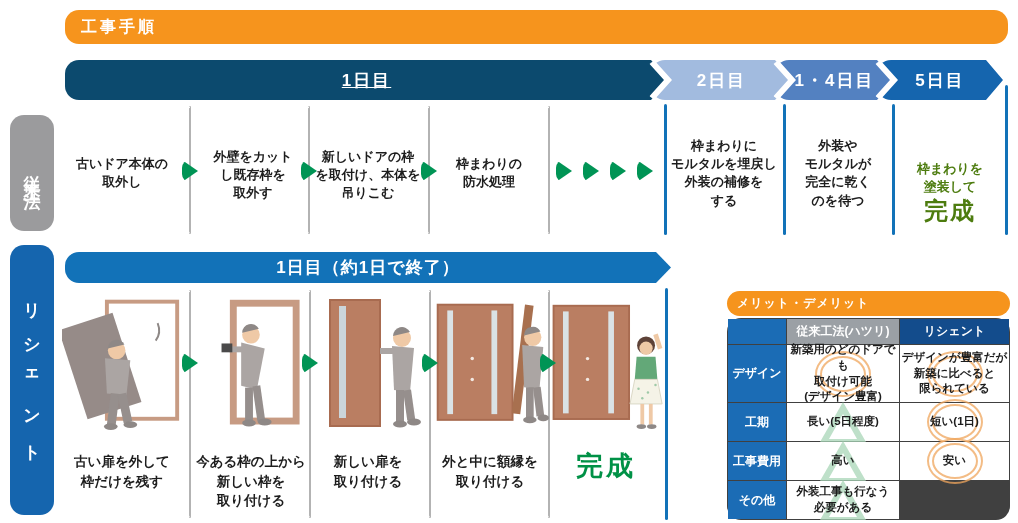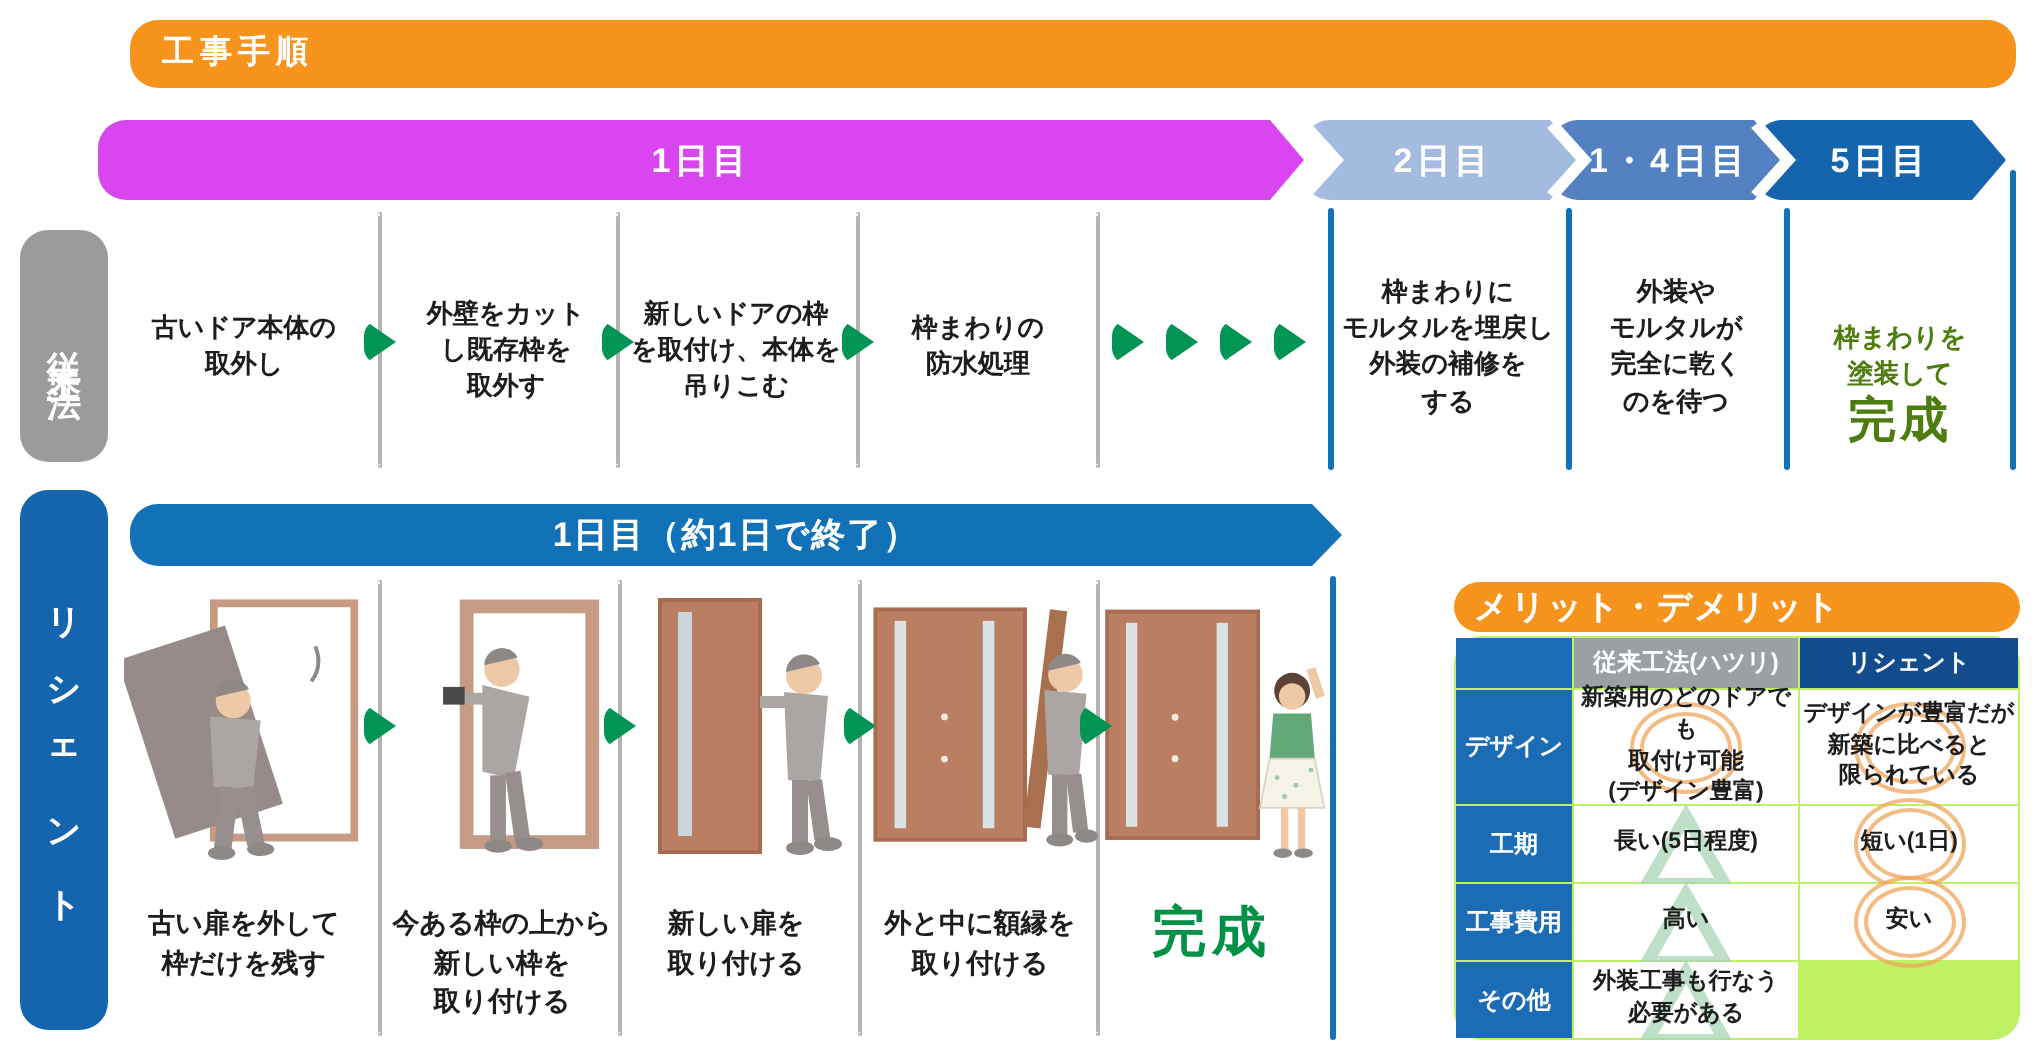--- a/index.html
+++ b/index.html
@@ -7,22 +7,22 @@
   #stage{position:relative;width:1018px;height:523px;background:#fff;overflow:hidden;}
   .abs{position:absolute;border-radius:14px;}
 
   
   .orange-bar{left:65px;top:10px;width:943px;height:34px;background:#F6941D;color:#fff;
     font-size:16px;font-weight:bold;line-height:34px;padding-left:16px;letter-spacing:3px;box-sizing:border-box;}
 
   
   .seg{top:60px;height:40px;display:flex;align-items:center;justify-content:center;
     color:#fff;font-weight:bold;font-size:17px;letter-spacing:2px;}
-  .seg1{left:49px;width:603px;background:#d946ef;
-    clip-path:polygon(0 0,calc(100% - 17px) 0,100% 50%,calc(100% - 17px) 100%,0 100%);}
+  .seg1{left:65px;width:603px;background:#0c4a6e;
+    clip-path:polygon(0 0,calc(100% - 17px) 0,100% 50%,calc(100% - 17px) 100%,0 100%);text-decoration:underline;}
   .seg2{left:651px;width:141px;background:#A2BBDF;
     clip-path:polygon(0 0,calc(100% - 17px) 0,100% 50%,calc(100% - 17px) 100%,0 100%,17px 50%);}
   .seg3{left:775px;width:119px;background:#5381C1;
     clip-path:polygon(0 0,calc(100% - 17px) 0,100% 50%,calc(100% - 17px) 100%,0 100%,17px 50%);}
   .seg4{left:877px;width:126px;background:#1565AE;
     clip-path:polygon(0 0,calc(100% - 17px) 0,100% 50%,calc(100% - 17px) 100%,0 100%,17px 50%);}
   .chev-sep{top:60px;width:26px;height:40px;background:#fff;z-index:2;
     clip-path:polygon(0 0,8px 0,26px 50%,8px 100%,0 100%,18px 50%);}
 
   
@@ -59,22 +59,22 @@
   .illus svg{width:100%;height:100%;}
 
   
   .cap{font-size:13.5px;font-weight:bold;color:#1d1d1d;text-align:center;line-height:1.45;
     white-space:pre-line;z-index:3;}
   .done-green{left:550px;top:448px;width:112px;font-size:27px;font-weight:bold;color:#009146;
     text-align:center;letter-spacing:3px;z-index:3;}
 
   
   .cmp-header{left:727px;top:291px;width:283px;height:25px;background:#F6941D;color:#fff;
-    font-size:17px;font-weight:bold;line-height:25px;padding-left:10px;box-sizing:border-box;letter-spacing:1px;}
-  .cmp-table{left:727px;top:318px;width:283px;background:#bef264;padding:1px;box-sizing:border-box;
+    font-size:12px;font-weight:bold;line-height:25px;padding-left:10px;box-sizing:border-box;letter-spacing:1px;}
+  .cmp-table{left:727px;top:318px;width:283px;background:#404040;padding:1px;box-sizing:border-box;
     display:grid;grid-template-columns:58px 112px 109px;grid-template-rows:25px 57px 38px 38px 38px;gap:1px;}
   .cell{display:flex;align-items:center;justify-content:center;text-align:center;position:relative;overflow:visible;}
   .cell.hdr{color:#fff;font-weight:bold;font-size:12px;}
   .bg-blue{background:#1B6CB5;}
   .bg-gray{background:#9BA0A5;}
   .bg-navy{background:#134C8C;}
   .cell.lbl{background:#1B6CB5;color:#fff;font-weight:bold;font-size:12px;}
   .cell.val{background:#fff;font-size:11.5px;font-weight:bold;color:#1d1d1d;line-height:1.35;white-space:pre-line;}
   .cmp-text{position:relative;z-index:1;}
   .mark{position:absolute;left:50%;top:50%;transform:translate(-50%,-50%);opacity:.75;pointer-events:none;}

